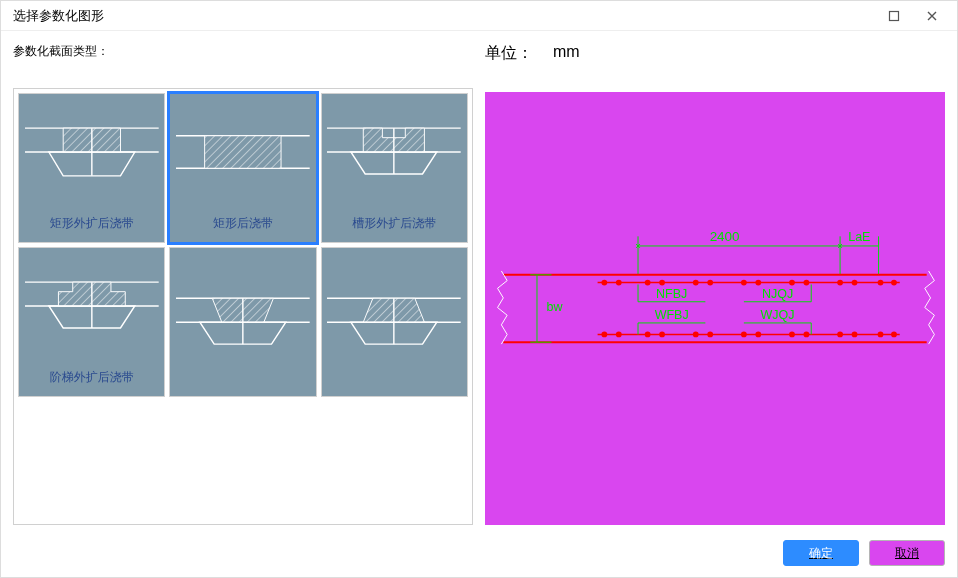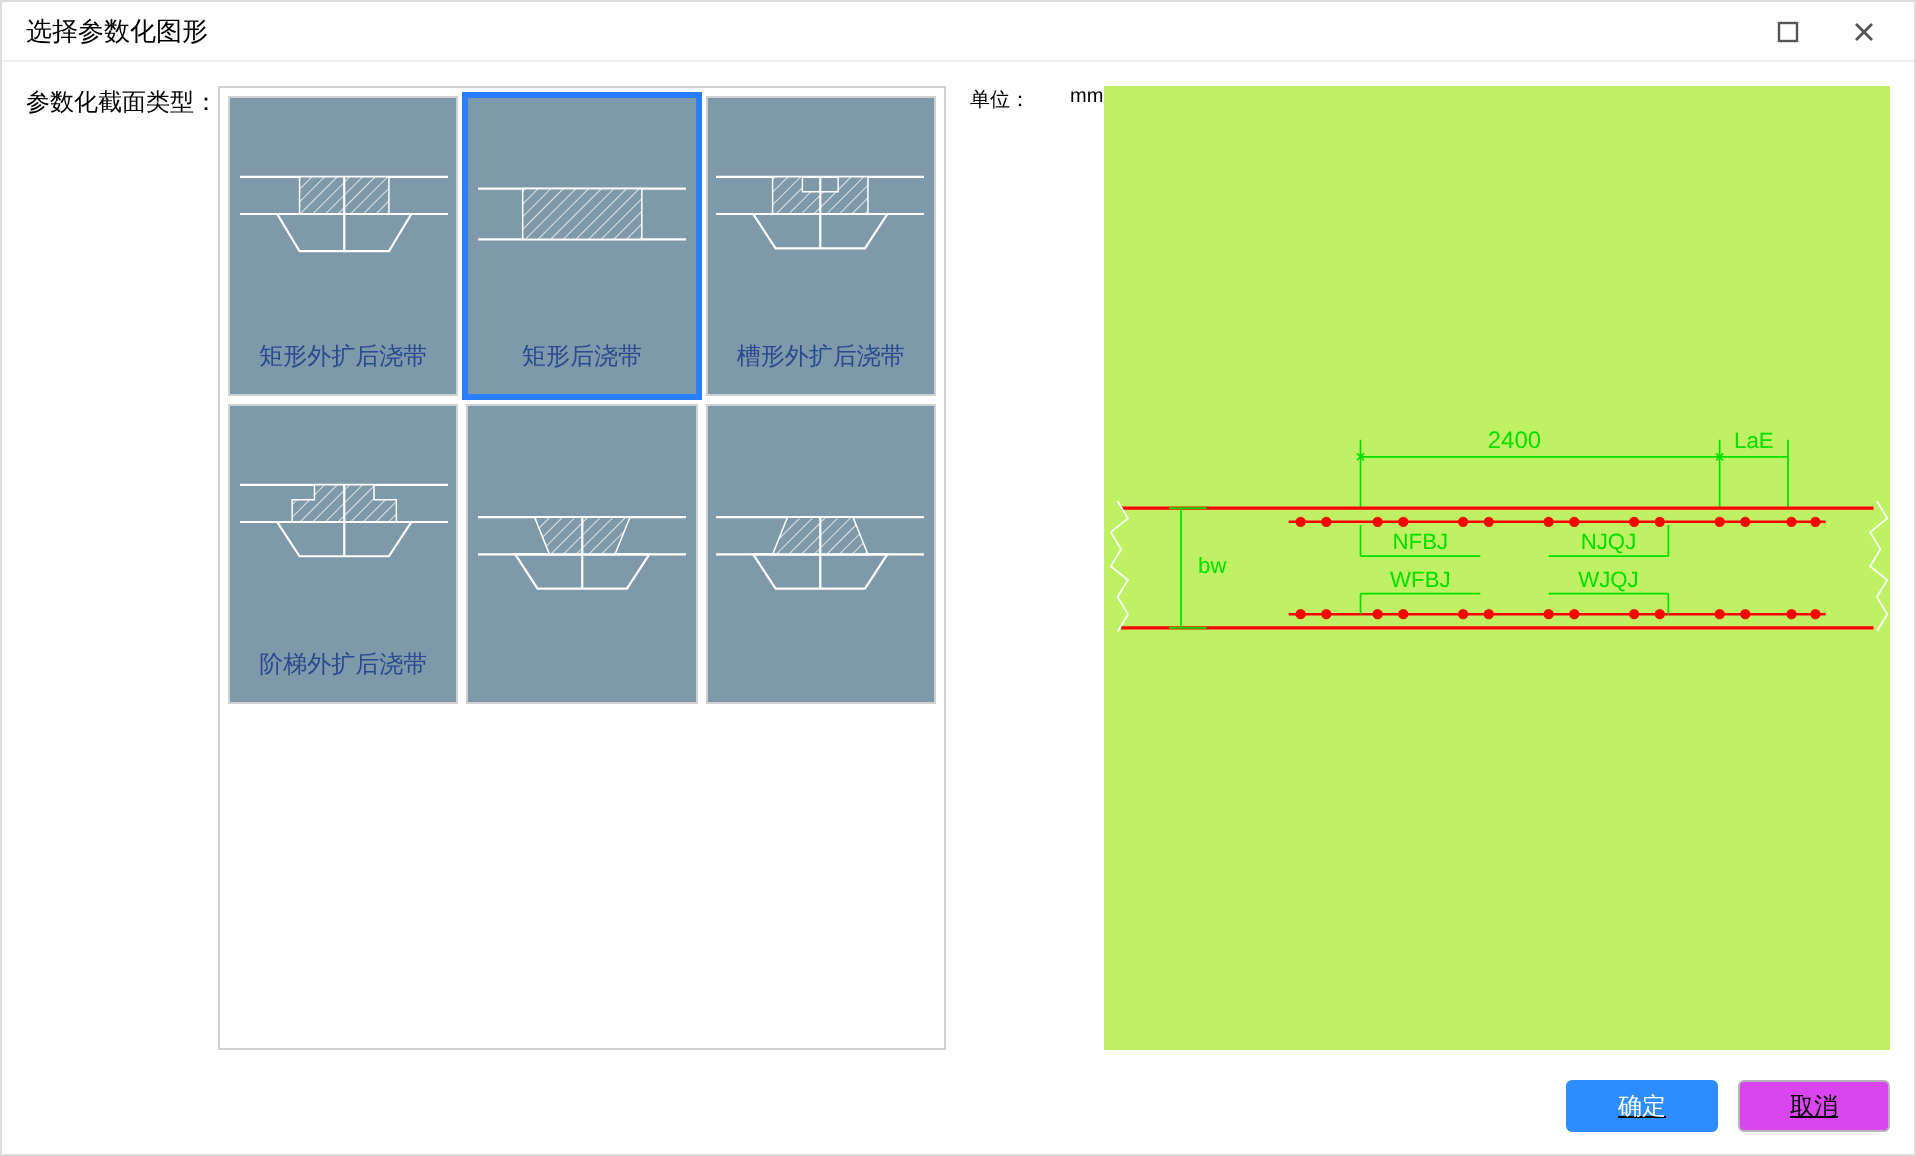--- a/index.html
+++ b/index.html
@@ -32,26 +32,28 @@
   .win-btn svg { width: 12px; height: 12px; }
   .content {
     flex: 1;
     display: flex;
     padding: 12px;
     gap: 12px;
     min-height: 0;
   }
   .left-pane, .right-pane {
     display: flex;
+    flex-direction: column;
     min-width: 0;
+    gap: 22px;
   }
   .left-pane { flex: 1; }
   .right-pane { flex: 1; }
   .pane-label { margin-bottom: 6px; font-size: 12px; }
-  .unit-row { display: flex; gap: 20px; margin-bottom: 6px; font-size: 10px; }
+  .unit-row { display: flex; gap: 20px; margin-bottom: 6px; font-size: 16px; }
   .card-grid {
     flex: 1;
     border: 1px solid #d0d0d0;
     padding: 4px;
     display: grid;
     grid-template-columns: repeat(3, 1fr);
     grid-template-rows: repeat(2, 150px);
     gap: 4px;
     align-content: start;
     overflow: auto;
@@ -75,21 +77,21 @@
     justify-content: center;
   }
   .card .caption {
     text-align: center;
     padding: 6px 2px 10px;
     color: #2a4a8f;
     font-size: 12px;
   }
   .preview {
     flex: 1;
-    background: #bef264;
+    background: #d946ef;
     position: relative;
     overflow: hidden;
   }
   .footer {
     height: 40px;
     display: flex;
     justify-content: flex-end;
     align-items: center;
     gap: 10px;
     padding: 0 12px 8px;

